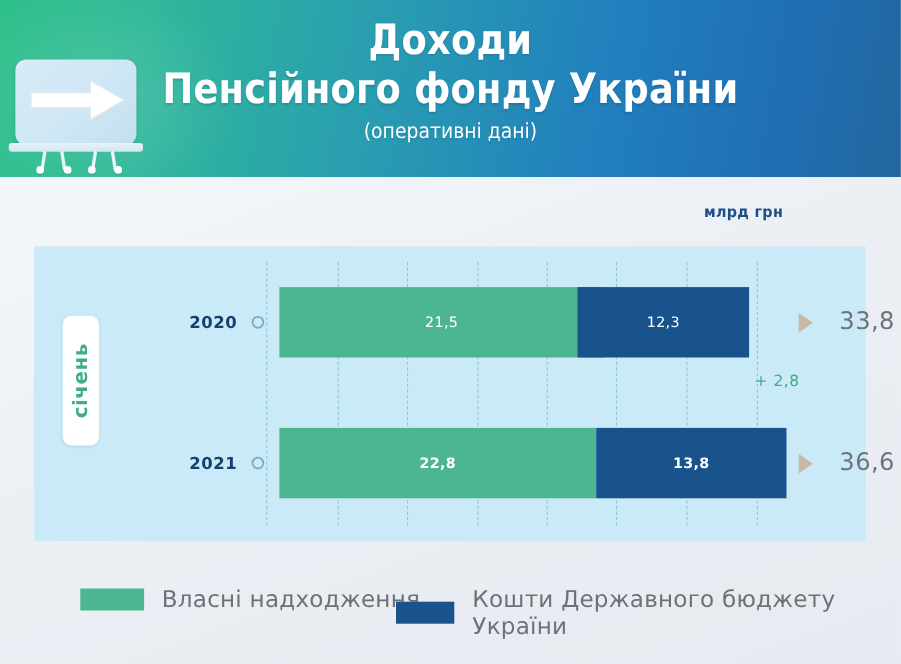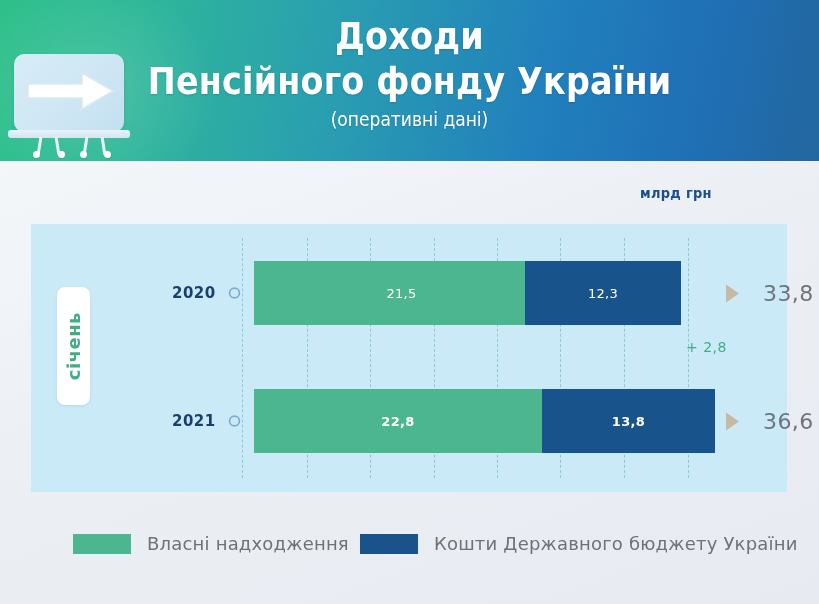--- a/index.html
+++ b/index.html
@@ -156,21 +156,21 @@
   
   .legend { position:absolute; left:0; top:533px; width:819px; height:28px; }
   .legend-item { position:absolute; display:flex; align-items:center; gap:16px; }
   .legend-item.li0 { left:73px; }
   .legend-item.li1 { left:360px; }
   .swatch { width:58px; height:20px; }
   .swatch.own   { background:#4cb690; }
   .swatch.state { background:#18538c; }
   .legend-label {
     font-family:"DejaVu Sans", sans-serif;
-    font-size:18px; color:#6c7276; letter-spacing:.2px;
+    font-size:21px; color:#6c7276; letter-spacing:.2px;
   }
 </style>
 </head>
 <body>
 
 <div id="page">
 
   <div class="header">
     <div class="glow"></div>
 

